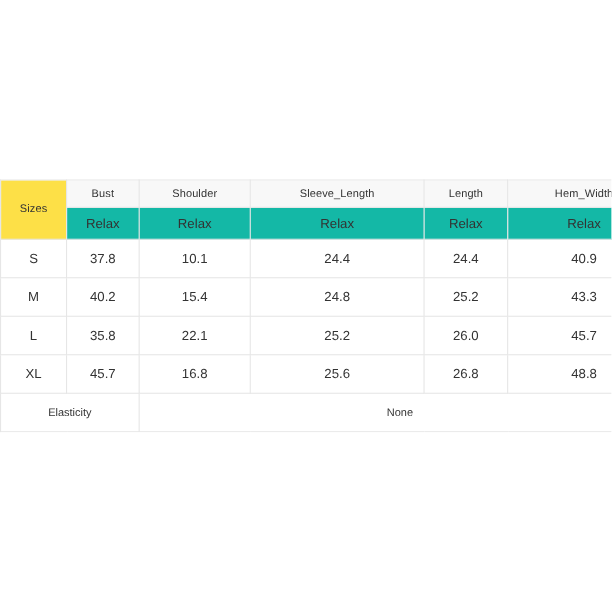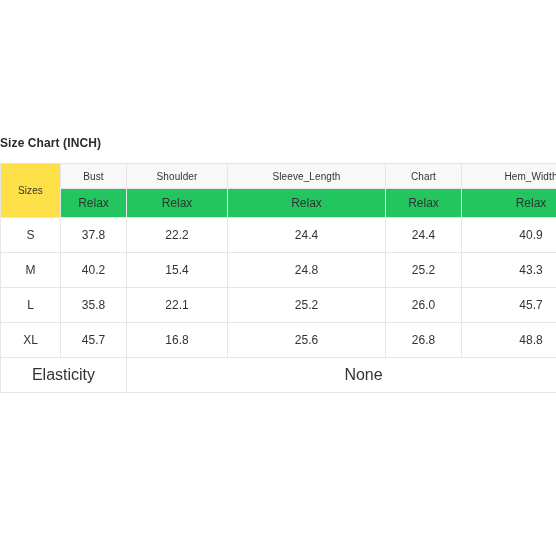--- a/index.html
+++ b/index.html
@@ -86,86 +86,85 @@
   .hdr-sizes {
     background: #fde047;
     font-weight: bold;
     font-size: 10px;
     color: #2b2b2b;
     letter-spacing: 0.1px;
   }
 
   
   .relax-cell {
-    background: #22c55e;
+    background: #14b8a6;
     font-size: 12px;
     height: 29px;
     color: #333333;
     white-space: nowrap;
     margin-top: 36px;
   }
 
   
   .data-cell {
     background: #ffffff;
     font-size: 12px;
     height: 35px;
     color: #333333;
     white-space: nowrap;
   }
 
   
   .elastic-label,
   .elastic-value {
     background: #ffffff;
-    font-size: 16px;
+    font-size: 10px;
     height: 35px;
     color: #333333;
     white-space: nowrap;
   }
 </style>
 </head>
 <body>
 
 <div id="page">
 
-  <div id="chart-title">Size Chart (INCH)</div>
 
   <div id="table-wrap">
     <table class="size-table">
       <colgroup>
         <col class="c-sizes">
         <col class="c-bust">
         <col class="c-shoulder">
         <col class="c-sleeve">
         <col class="c-length">
         <col class="c-hem">
       </colgroup>
       <thead>
         <tr>
           <td class="hdr-sizes" rowspan="2">Sizes</td>
           <td class="hdr">Bust</td>
           <td class="hdr">Shoulder</td>
           <td class="hdr">Sleeve_Length</td>
-          <td class="hdr">Chart</td>
+          <td class="hdr">Length</td>
           <td class="hdr">Hem_Width</td>
         </tr>
         <tr>
           <td class="relax-cell">Relax</td>
           <td class="relax-cell">Relax</td>
           <td class="relax-cell">Relax</td>
           <td class="relax-cell">Relax</td>
           <td class="relax-cell">Relax</td>
         </tr>
       </thead>
       <tbody>
         <tr>
           <td class="data-cell">S</td>
           <td class="data-cell">37.8</td>
-          <td class="data-cell">22.2</td>
+          <td class="data-cell">10.1</td>
           <td class="data-cell">24.4</td>
           <td class="data-cell">24.4</td>
           <td class="data-cell">40.9</td>
         </tr>
         <tr>
           <td class="data-cell">M</td>
           <td class="data-cell">40.2</td>
           <td class="data-cell">15.4</td>
           <td class="data-cell">24.8</td>
           <td class="data-cell">25.2</td>

